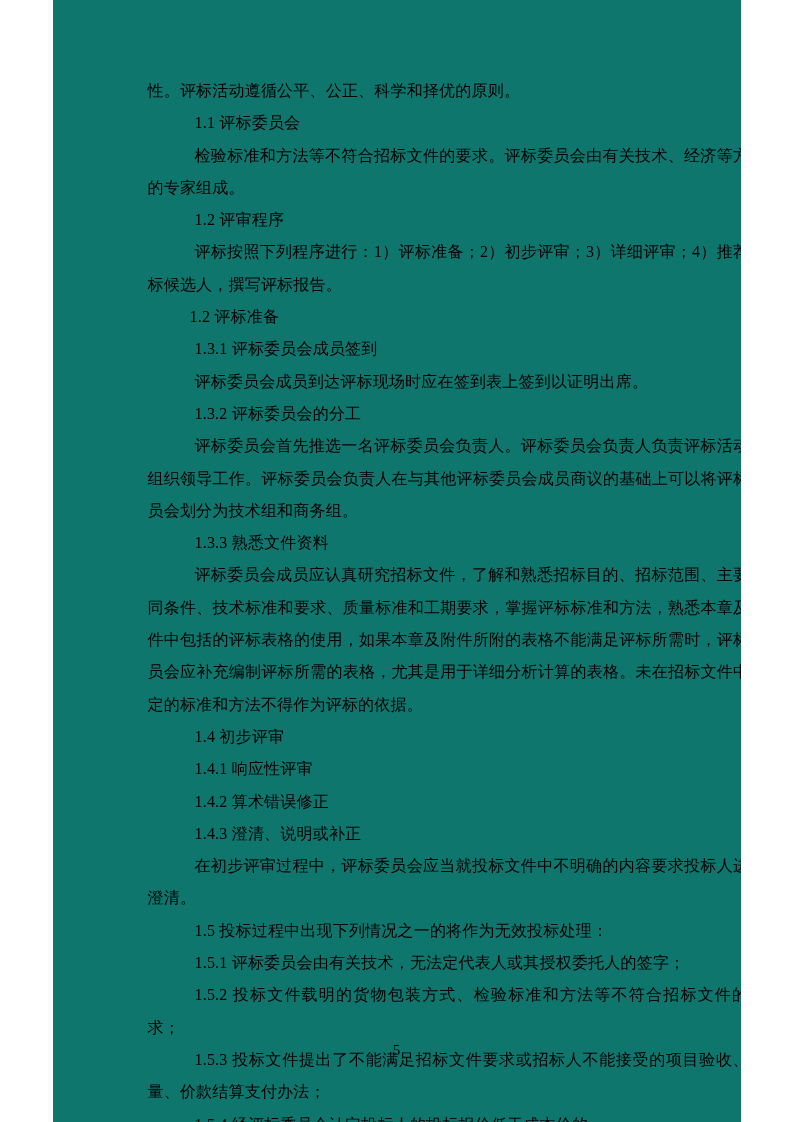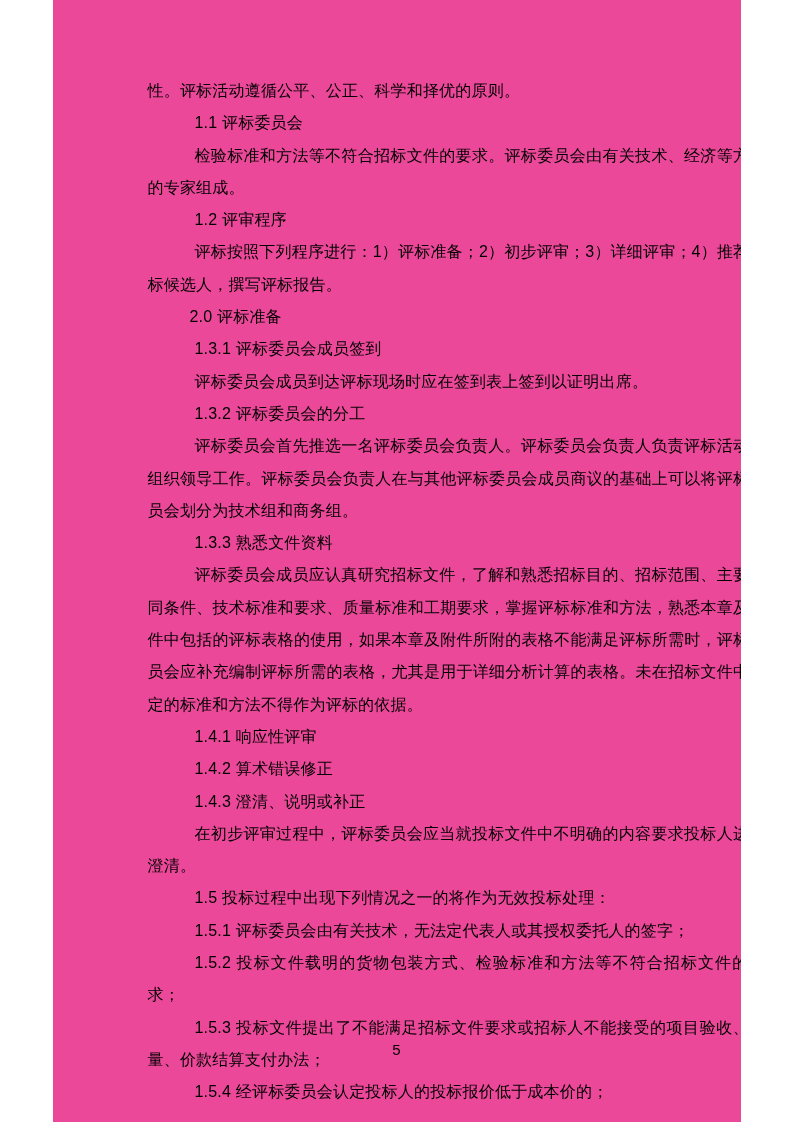--- a/index.html
+++ b/index.html
@@ -3,23 +3,23 @@
   <meta charset="utf-8">
   <style>
     * { margin: 0; padding: 0; box-sizing: border-box; }
     html, body {
       background: #ffffff;
     }
     .page {
       position: relative;
       width: 688px;
       height: 1122px;
-      background: #ec4899;
+      background: #0f766e;
       overflow: hidden;
-      font-family: Liberation Sans, sans-serif;
+      font-family: Liberation Serif, serif;
       color: #000000;
       margin: 0 auto;
     }
     .doc-body {
       position: absolute;
       left: 95px;
       top: 75px;
       width: 618px;
       font-size: 16px;
       line-height: 32.3px;
@@ -44,27 +44,28 @@
 </head>
 <body>
 
 <div class="page">
   <div class="doc-body">
       <p class="para flush">性。评标活动遵循公平、公正、科学和择优的原则。</p>
       <p class="para indent">1.1 评标委员会</p>
       <p class="para indent">检验标准和方法等不符合招标文件的要求。评标委员会由有关技术、经济等方面的专家组成。</p>
       <p class="para indent">1.2 评审程序</p>
       <p class="para indent">评标按照下列程序进行：1）评标准备；2）初步评审；3）详细评审；4）推荐中标候选人，撰写评标报告。</p>
-      <p class="para indent-sm">2.0 评标准备</p>
+      <p class="para indent-sm">1.2 评标准备</p>
       <p class="para indent">1.3.1 评标委员会成员签到</p>
       <p class="para indent">评标委员会成员到达评标现场时应在签到表上签到以证明出席。</p>
       <p class="para indent">1.3.2 评标委员会的分工</p>
       <p class="para indent">评标委员会首先推选一名评标委员会负责人。评标委员会负责人负责评标活动的组织领导工作。评标委员会负责人在与其他评标委员会成员商议的基础上可以将评标委员会划分为技术组和商务组。</p>
       <p class="para indent">1.3.3 熟悉文件资料</p>
       <p class="para indent">评标委员会成员应认真研究招标文件，了解和熟悉招标目的、招标范围、主要合同条件、技术标准和要求、质量标准和工期要求，掌握评标标准和方法，熟悉本章及附件中包括的评标表格的使用，如果本章及附件所附的表格不能满足评标所需时，评标委员会应补充编制评标所需的表格，尤其是用于详细分析计算的表格。未在招标文件中规定的标准和方法不得作为评标的依据。</p>
+      <p class="para indent">1.4 初步评审</p>
       <p class="para indent">1.4.1 响应性评审</p>
       <p class="para indent">1.4.2 算术错误修正</p>
       <p class="para indent">1.4.3 澄清、说明或补正</p>
       <p class="para indent">在初步评审过程中，评标委员会应当就投标文件中不明确的内容要求投标人进行澄清。</p>
       <p class="para indent">1.5 投标过程中出现下列情况之一的将作为无效投标处理：</p>
       <p class="para indent">1.5.1 评标委员会由有关技术，无法定代表人或其授权委托人的签字；</p>
       <p class="para indent">1.5.2 投标文件载明的货物包装方式、检验标准和方法等不符合招标文件的要求；</p>
       <p class="para indent">1.5.3 投标文件提出了不能满足招标文件要求或招标人不能接受的项目验收、计量、价款结算支付办法；</p>
       <p class="para indent">1.5.4 经评标委员会认定投标人的投标报价低于成本价的；</p>
     </div>

